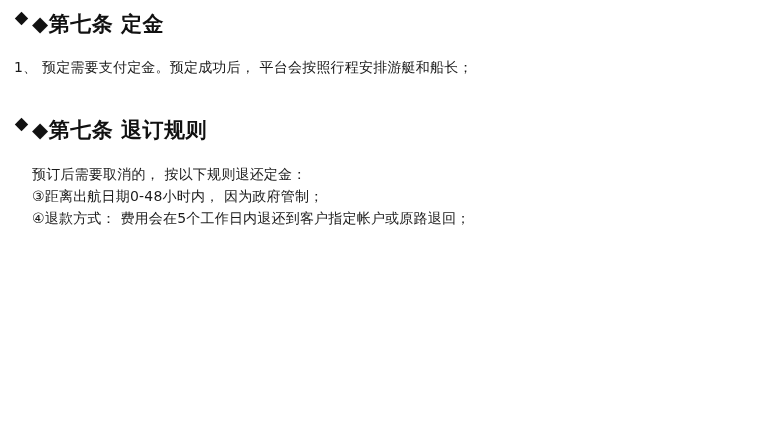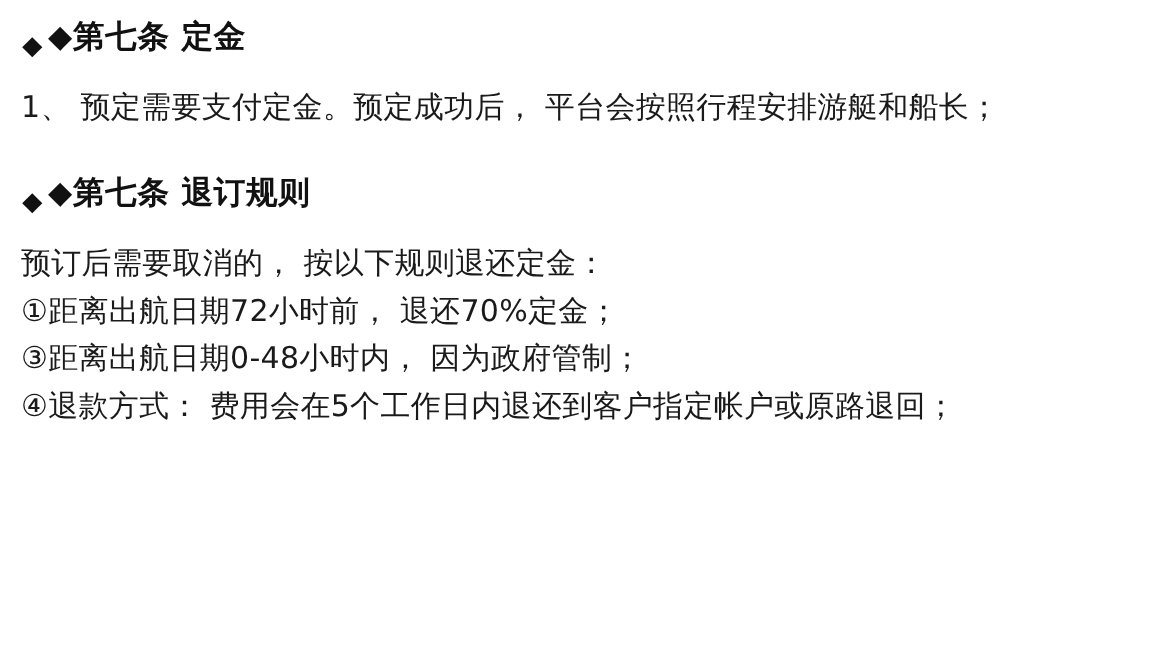--- a/index.html
+++ b/index.html
@@ -19,21 +19,21 @@
     height: 439px;
     box-sizing: border-box;
     padding: 10px 14px 0 14px;
     position: relative;
   }
   .section {
     margin: 0;
   }
   .section-heading {
     display: flex;
-    align-items: flex-end;
+    align-items: flex-start;
     font-size: 21px;
     font-weight: bold;
     line-height: 1.35;
     color: #111111;
     letter-spacing: 0.5px;
   }
   .diamond-icon {
     display: inline-block;
     width: 15px;
     height: 15px;
@@ -42,37 +42,38 @@
     position: relative;
     top: 1px;
   }
   .diamond-icon svg {
     display: block;
   }
   .heading-text {
     white-space: pre;
   }
   .body-text {
-    font-size: 20px;
+    font-size: 14px;
     line-height: 1.58;
     color: #1a1a1a;
     letter-spacing: 0.2px;
   }
   .para {
     margin: 0;
     white-space: pre-wrap;
   }
   .block-1 {
     margin-top: 18px;
   }
   .heading-2 {
-    margin-top: 26px;
+    margin-top: 38px;
   }
   .block-2 {
     margin-top: 18px;
+    margin-left: 18px;
   }
   .list-line {
     margin: 0;
     white-space: pre-wrap;
   }
 </style>
 </head>
 <body>
 
 <div class="page">
@@ -97,19 +98,18 @@
       <span class="diamond-icon">
         <svg width="15" height="15" viewBox="0 0 15 15" aria-hidden="true">
           <polygon points="7.5,0.8 14.2,7.5 7.5,14.2 0.8,7.5" fill="#111111"></polygon>
         </svg>
       </span>
       <span class="heading-text">◆第七条 退订规则</span>
     </div>
 
     <div class="body-text block-2">
       <p class="para">预订后需要取消的， 按以下规则退还定金：</p>
-      <p class="list-line">①距离出航日期72小时前， 退还70%定金；</p>
       <p class="list-line">③距离出航日期0-48小时内， 因为政府管制；</p>
       <p class="list-line">④退款方式： 费用会在5个工作日内退还到客户指定帐户或原路退回；</p>
     </div>
   </div>
 
 </div>
 
 </body></html>

